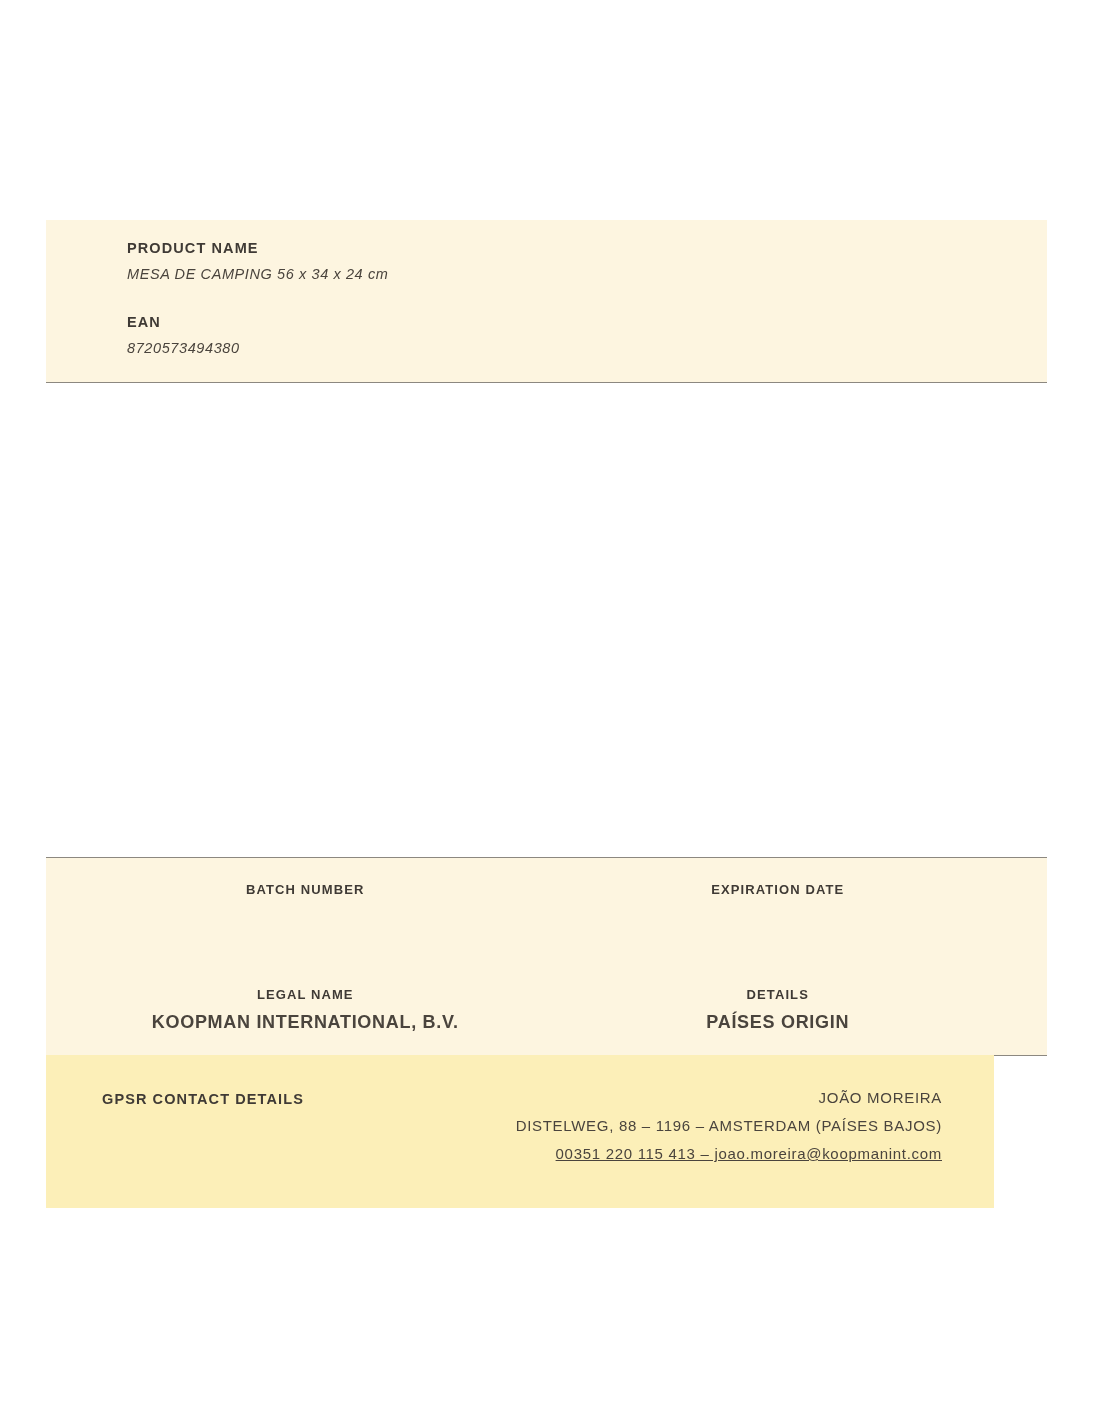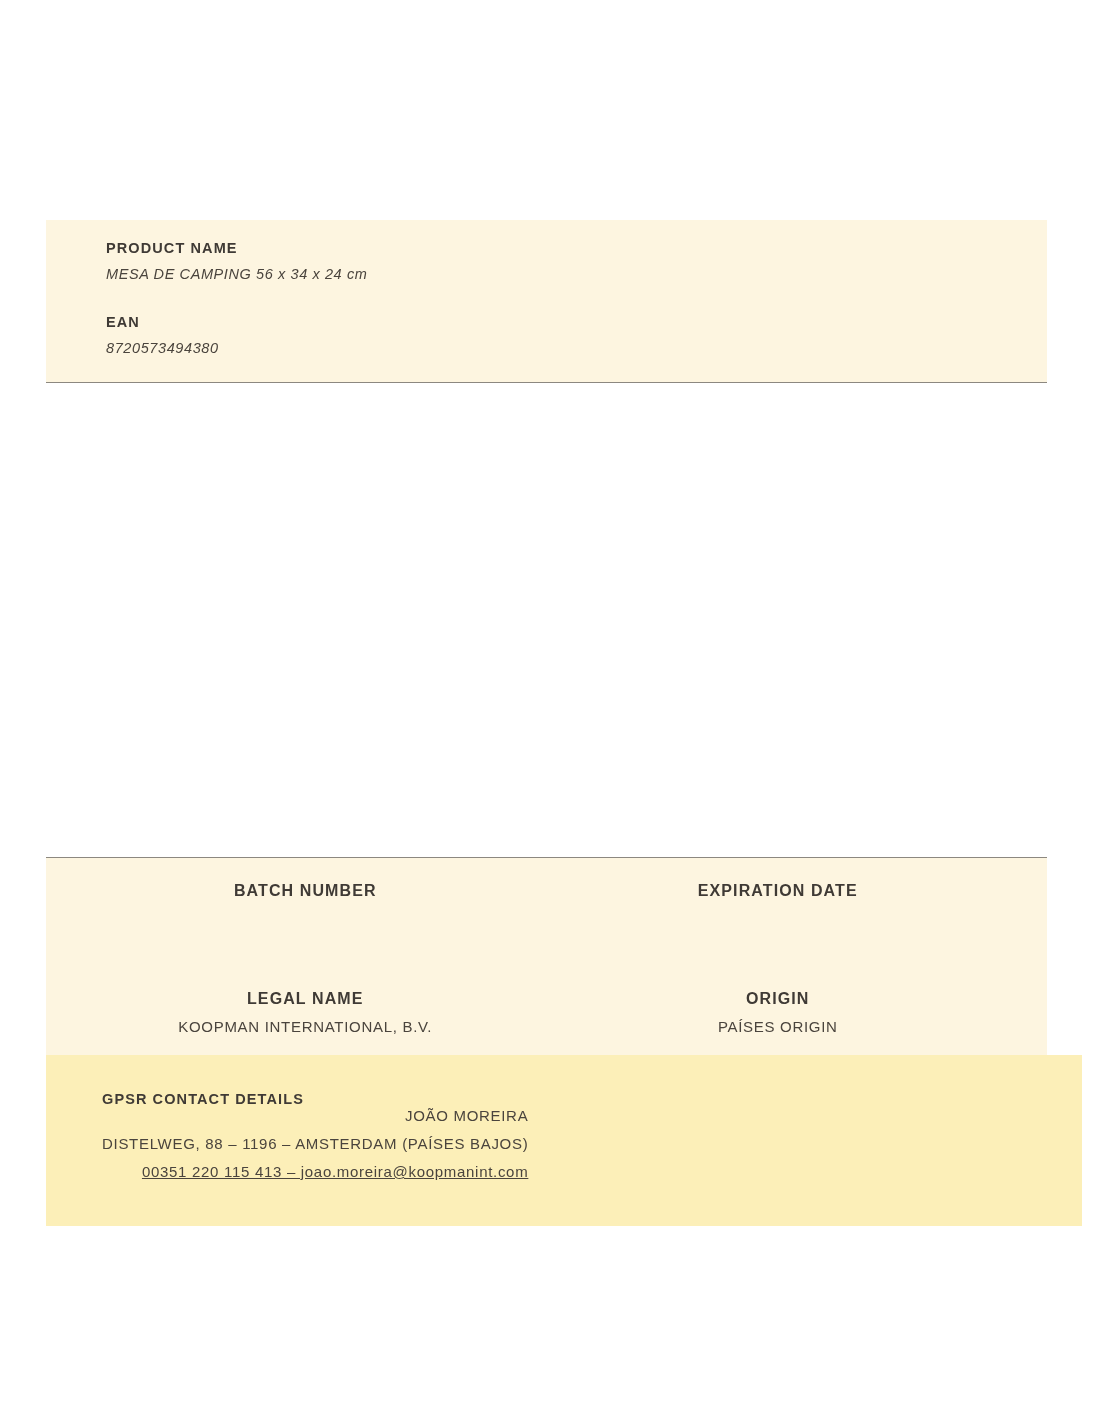--- a/index.html
+++ b/index.html
@@ -30,20 +30,21 @@
     left: 46px;
     top: 220px;
     width: 1001px;
     background: #fdf5e0;
     border-bottom: 1.5px solid #8c8880;
     padding: 20px 0 26px 0;
     box-sizing: border-box;
   }
   .top-inner {
     padding-left: 60px;
+    margin-left: 21px;
   }
   .field-label {
     font-size: 14.5px;
     font-weight: bold;
     letter-spacing: 1.1px;
     color: #3f3a35;
     margin: 0 0 10px 0;
   }
   .field-value {
     font-size: 14.5px;
@@ -74,53 +75,53 @@
   }
   .col {
     flex: 0 0 50%;
     text-align: center;
     box-sizing: border-box;
   }
   .col-left { padding-left: 18px; }
   .col-right { padding-right: 38px; }
 
   .center-label {
-    font-size: 16px;
+    font-size: 13px;
     font-weight: bold;
     letter-spacing: 1.1px;
     color: #3f3a35;
     margin: 0;
   }
   .center-value {
-    font-size: 15px;
+    font-size: 18px;
     letter-spacing: 0.7px;
     color: #4a443d;
     margin: 0;
     min-height: 18px;
+    font-weight: bold;
   }
   .row-gap {
     height: 62px;
   }
   .value-gap {
     height: 10px;
   }
 
   
   .gpsr-block {
     position: absolute;
     left: 46px;
     top: 1055px;
-    width: 1036px;
+    width: 948px;
     background: #fcefb8;
     box-sizing: border-box;
     padding: 34px 52px 46px 56px;
     display: flex;
     justify-content: space-between;
     align-items: flex-start;
-    flex-direction: column;
   }
   .gpsr-title {
     font-size: 14.5px;
     font-weight: bold;
     letter-spacing: 1.1px;
     color: #3f3a35;
     white-space: nowrap;
     padding-top: 2px;
   }
   .gpsr-lines {
@@ -166,21 +167,21 @@
 
     <div class="row-gap"></div>
 
     <div class="two-col">
       <div class="col col-left">
         <p class="center-label">LEGAL NAME</p>
         <div class="value-gap"></div>
         <p class="center-value">KOOPMAN INTERNATIONAL, B.V.</p>
       </div>
       <div class="col col-right">
-        <p class="center-label">ORIGIN</p>
+        <p class="center-label">DETAILS</p>
         <div class="value-gap"></div>
         <p class="center-value">PAÍSES ORIGIN</p>
       </div>
     </div>
   </section>
 
   <section class="gpsr-block">
     <div class="gpsr-title">GPSR CONTACT DETAILS</div>
     <div class="gpsr-lines">
       <p class="gpsr-line">JOÃO MOREIRA</p>

